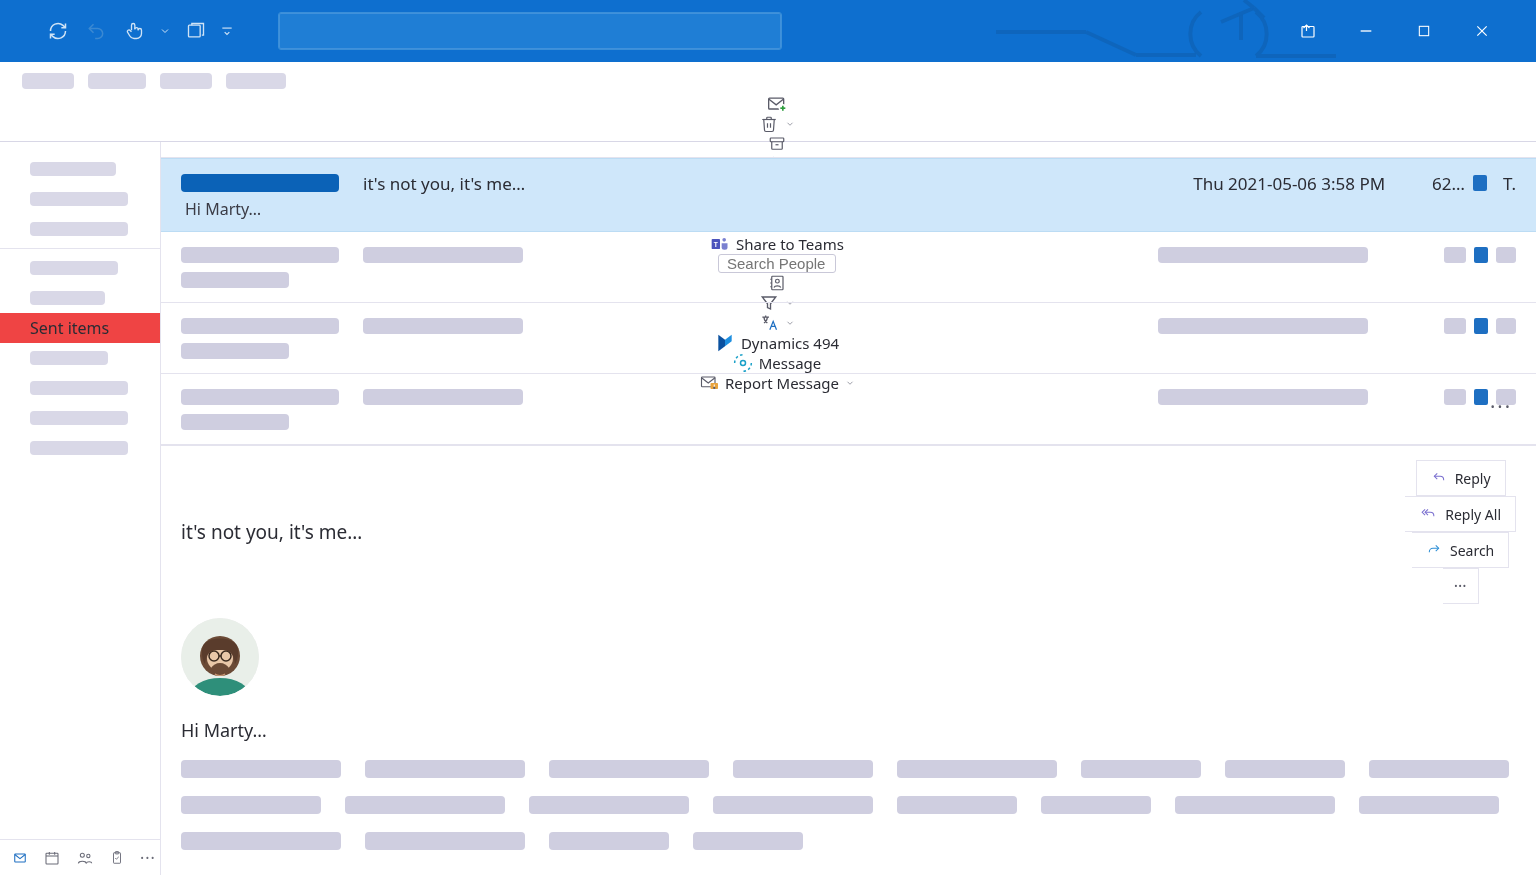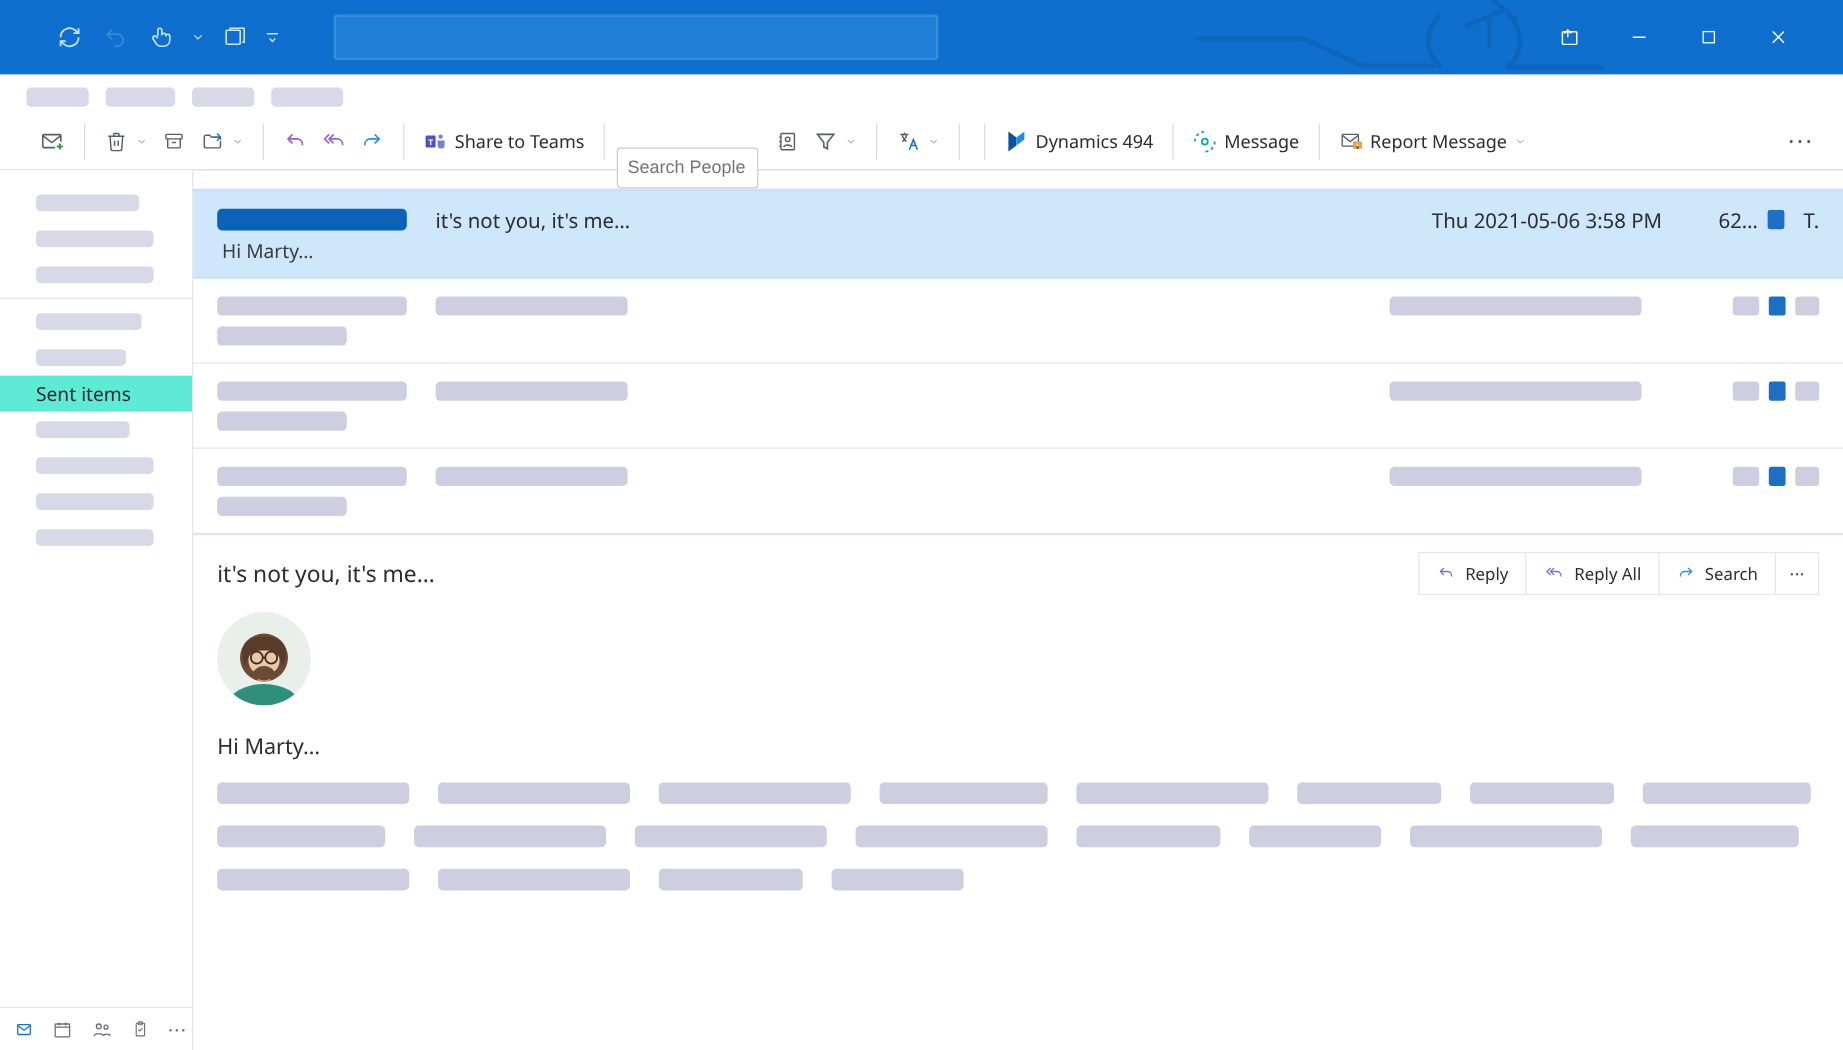--- a/index.html
+++ b/index.html
@@ -37,37 +37,37 @@
 
   
   .tabstrip{height:32px;display:flex;align-items:center;gap:14px;padding:6px 22px 0 22px;}
   .tabstrip .ph{height:16px;border-radius:4px;background:var(--placeholder);}
   .tabstrip .ph:nth-child(1){width:52px;}
   .tabstrip .ph:nth-child(2){width:58px;}
   .tabstrip .ph:nth-child(3){width:52px;}
   .tabstrip .ph:nth-child(4){width:60px;}
 
   
-  .ribbon{height:48px;border-bottom:1px solid var(--ribbon-border);display:flex;align-items:center;padding:0 10px 0 28px;gap:0;}
+  .ribbon{height:48px;border-bottom:1px solid var(--ribbon-border);display:flex;align-items:center;padding:0 10px 0 28px;gap:0;flex-direction:column;}
   .rsep{width:1px;height:30px;background:var(--ribbon-border);margin:0 10px;}
   .rbtn{height:34px;display:flex;align-items:center;gap:6px;padding:0 6px;border-radius:3px;color:var(--text);font-size:15px;white-space:nowrap;}
   .rbtn .ic{width:20px;height:20px;display:flex;align-items:center;justify-content:center;}
   .rbtn .chev{width:10px;height:10px;}
-  .search-people{width:118px;height:34px;border:1px solid #c9c8d8;border-radius:3px;padding:0 8px;font-size:15px;color:#be185d;outline:none;margin-top:44px;}
+  .search-people{width:118px;height:34px;border:1px solid #c9c8d8;border-radius:3px;padding:0 8px;font-size:15px;color:#be185d;outline:none;}
   .dyn-icon{width:20px;height:20px;}
   .overflow{margin-left:auto;padding-right:14px;color:var(--icon);font-size:20px;letter-spacing:2px;}
 
   
   .main{display:flex;height:calc(875px - 62px - 32px - 48px);}
   
   .sidebar{width:161px;background:#fff;border-right:1px solid var(--border);display:flex;flex-direction:column;}
   .sidebar-top{flex:1;padding-top:12px;}
   .sb-item{height:30px;display:flex;align-items:center;padding-left:30px;}
   .sb-item .ph{height:14px;border-radius:4px;background:var(--placeholder);}
-  .sb-item.sel{background:#5eead4;}
+  .sb-item.sel{background:#ef4444;}
   .sb-item.sel .lbl{font-size:16px;color:var(--text);}
   .sb-divider{height:1px;background:var(--border);margin:4px 0;}
   .sidebar-bottom{height:36px;border-top:1px solid var(--border);display:flex;align-items:center;gap:16px;padding:0 12px;color:var(--icon);}
   .sidebar-bottom .mini{width:18px;height:18px;display:flex;align-items:center;justify-content:center;}
 
   
   .center{flex:1;display:flex;flex-direction:column;min-width:0;}
   .list-hdr{height:52px;border-bottom:1px solid var(--border);display:flex;align-items:flex-end;padding:0 20px;gap:30px;}
   .tab{font-size:18px;padding-bottom:10px;color:var(--text);}
   .tab.active{color:var(--accent);border-bottom:3px solid var(--accent);padding-bottom:7px;}
@@ -87,21 +87,21 @@
   .preview{font-size:16px;color:#3b3c46;}
   .bar{height:16px;border-radius:4px;background:var(--placeholder-dark);}
 
   .msg.sel .row1{height:28px;}
   .msg.sel .preview{padding-left:4px;}
 
   
   .reader{flex:1;border-top:2px solid var(--border);padding:14px 20px 0 20px;overflow:hidden;}
   .reader .toprow{display:flex;align-items:center;}
   .reader .subject2{font-size:19px;color:var(--text);}
-  .reader .actions{margin-left:auto;display:flex;align-items:center;}
+  .reader .actions{margin-left:auto;display:flex;align-items:center;flex-direction:column;}
   .abox{border:1px solid var(--border);height:36px;display:flex;align-items:center;gap:8px;padding:0 14px;font-size:14px;color:var(--text);}
   .abox + .abox{border-left:none;}
   .abox svg{stroke:#7a6fcf;}
   .abox.fwd svg{stroke:#2e8fd6;}
   .kebab{border:1px solid var(--border);border-left:none;width:36px;height:36px;display:flex;align-items:center;justify-content:center;color:var(--icon);}
 
   .from-row{display:flex;align-items:center;gap:20px;margin-top:14px;}
   .avatar{width:78px;height:78px;border-radius:50%;overflow:hidden;display:flex;align-items:center;justify-content:center;background:#eee;}
   .avatar svg{width:78px;height:78px;}
   .from-col{display:flex;flex-direction:column;gap:12px;}

